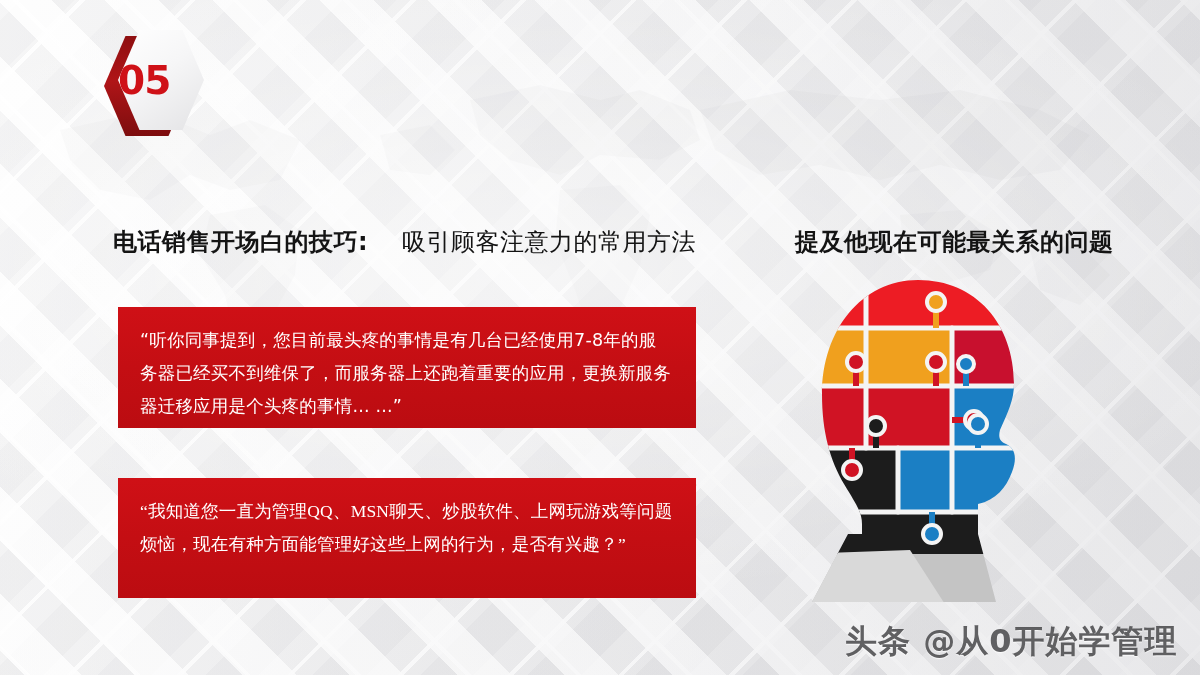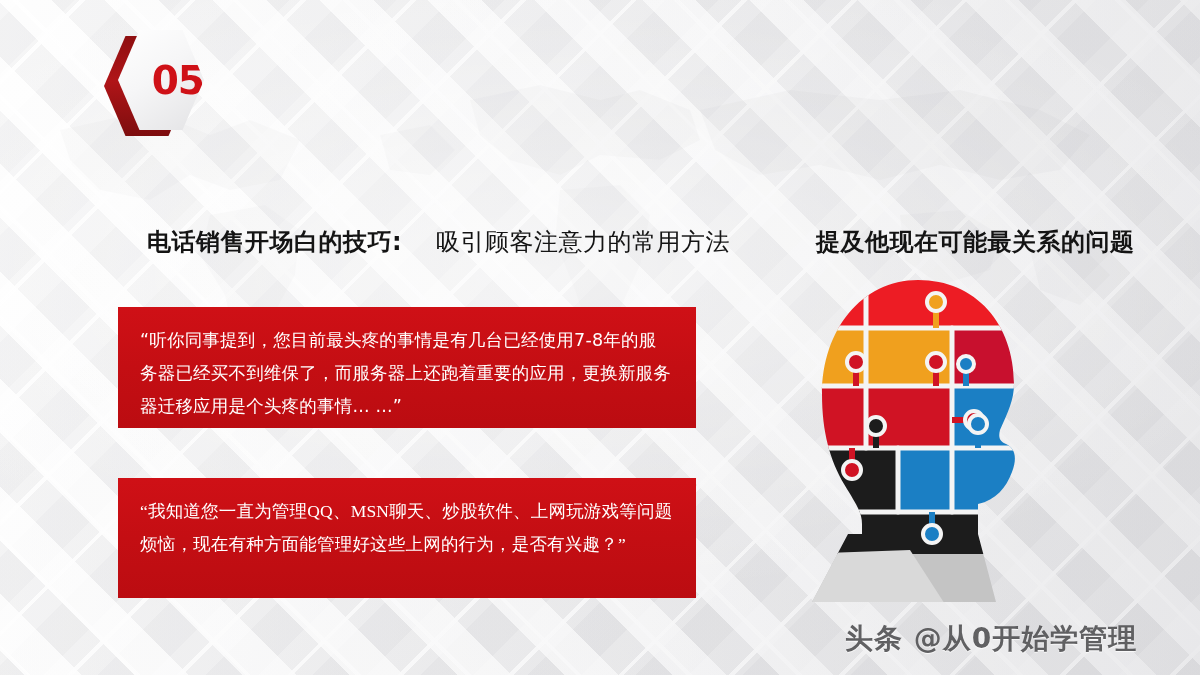--- a/index.html
+++ b/index.html
@@ -49,21 +49,21 @@
   }
   .hex-shadow {
     position:absolute; left:0; top:6px; width:86px; height:100px;
     background:linear-gradient(180deg,#8e0f10,#b01518 45%,#7d0d0e);
     clip-path:polygon(25% 0%,75% 0%,100% 50%,75% 100%,25% 100%,0% 50%);
   }
   .hex-face {
     position:absolute; left:14px; top:0; width:86px; height:100px;
     background:linear-gradient(145deg,#ffffff 0%,#f6f6f7 45%,#e3e3e5 100%);
     clip-path:polygon(25% 0%,75% 0%,100% 50%,75% 100%,25% 100%,0% 50%);
-    display:flex; align-items:center; justify-content:flex-end;
+    display:flex; align-items:center; justify-content:flex-start;
   }
   .hex-num {
     font-size:39px; font-weight:bold; color:#cf1117;
     letter-spacing:-1px; line-height:1;
     font-family:"DejaVu Sans","Liberation Sans",sans-serif;
   }
 
   .title-bar {
     position:absolute; left:225px; top:65px;
     width:430px; height:41px;
@@ -75,31 +75,30 @@
     letter-spacing:1.5px;
     font-family:"DejaVu Sans","Liberation Sans",sans-serif;
   }
 
   
   .head-row {
     position:absolute; left:113px; top:226px;
     display:flex; align-items:baseline;
   }
   .head-row .h-a { font-size:24px; font-weight:bold; color:#141414;
-    font-family:"DejaVu Sans","Liberation Sans",sans-serif; letter-spacing:.5px;margin-left:34px; }
+    font-family:"DejaVu Sans","Liberation Sans",sans-serif; letter-spacing:.5px; }
   .head-row .h-gap { display:inline-block; width:34px; }
   .head-row .h-b { font-size:24px; font-weight:normal; color:#141414;
     font-family:"DejaVu Sans","Liberation Sans",sans-serif; letter-spacing:.5px; }
 
   .head-right {
     position:absolute; left:795px; top:226px;
     font-size:24px; font-weight:bold; color:#141414;
     font-family:"DejaVu Sans","Liberation Sans",sans-serif; letter-spacing:.5px;
     white-space:nowrap;
-    margin-left:21px;
   }
 
   
   .quote-box {
     position:absolute;
     background:linear-gradient(180deg,#cf1016 0%,#c40e13 50%,#bb0c11 100%);
     color:#ffffff;
     padding:17px 22px 14px 22px;
     font-size:17.5px;
     line-height:33px;
@@ -109,21 +108,21 @@
   #quote1 { left:118px; top:307px; width:578px; height:121px; }
   #quote2 { left:118px; top:478px; width:578px; height:120px;font-family:Liberation Serif, serif; }
 
   
   .head-graphic { position:absolute; left:800px; top:272px; width:270px; height:338px; }
   .head-graphic svg { width:100%; height:100%; display:block; }
 
   
   .watermark {
     position:absolute; left:845px; top:620px;
-    font-size:28px; font-weight:bold;
+    font-size:32px; font-weight:bold;
     color:rgba(58,58,60,.80);
     font-family:"DejaVu Sans","Liberation Sans",sans-serif;
     letter-spacing:1px;
     text-shadow:0 1px 1px rgba(255,255,255,.8);
     white-space:nowrap;
   }
 </style>
 </head>
 <body>
 

